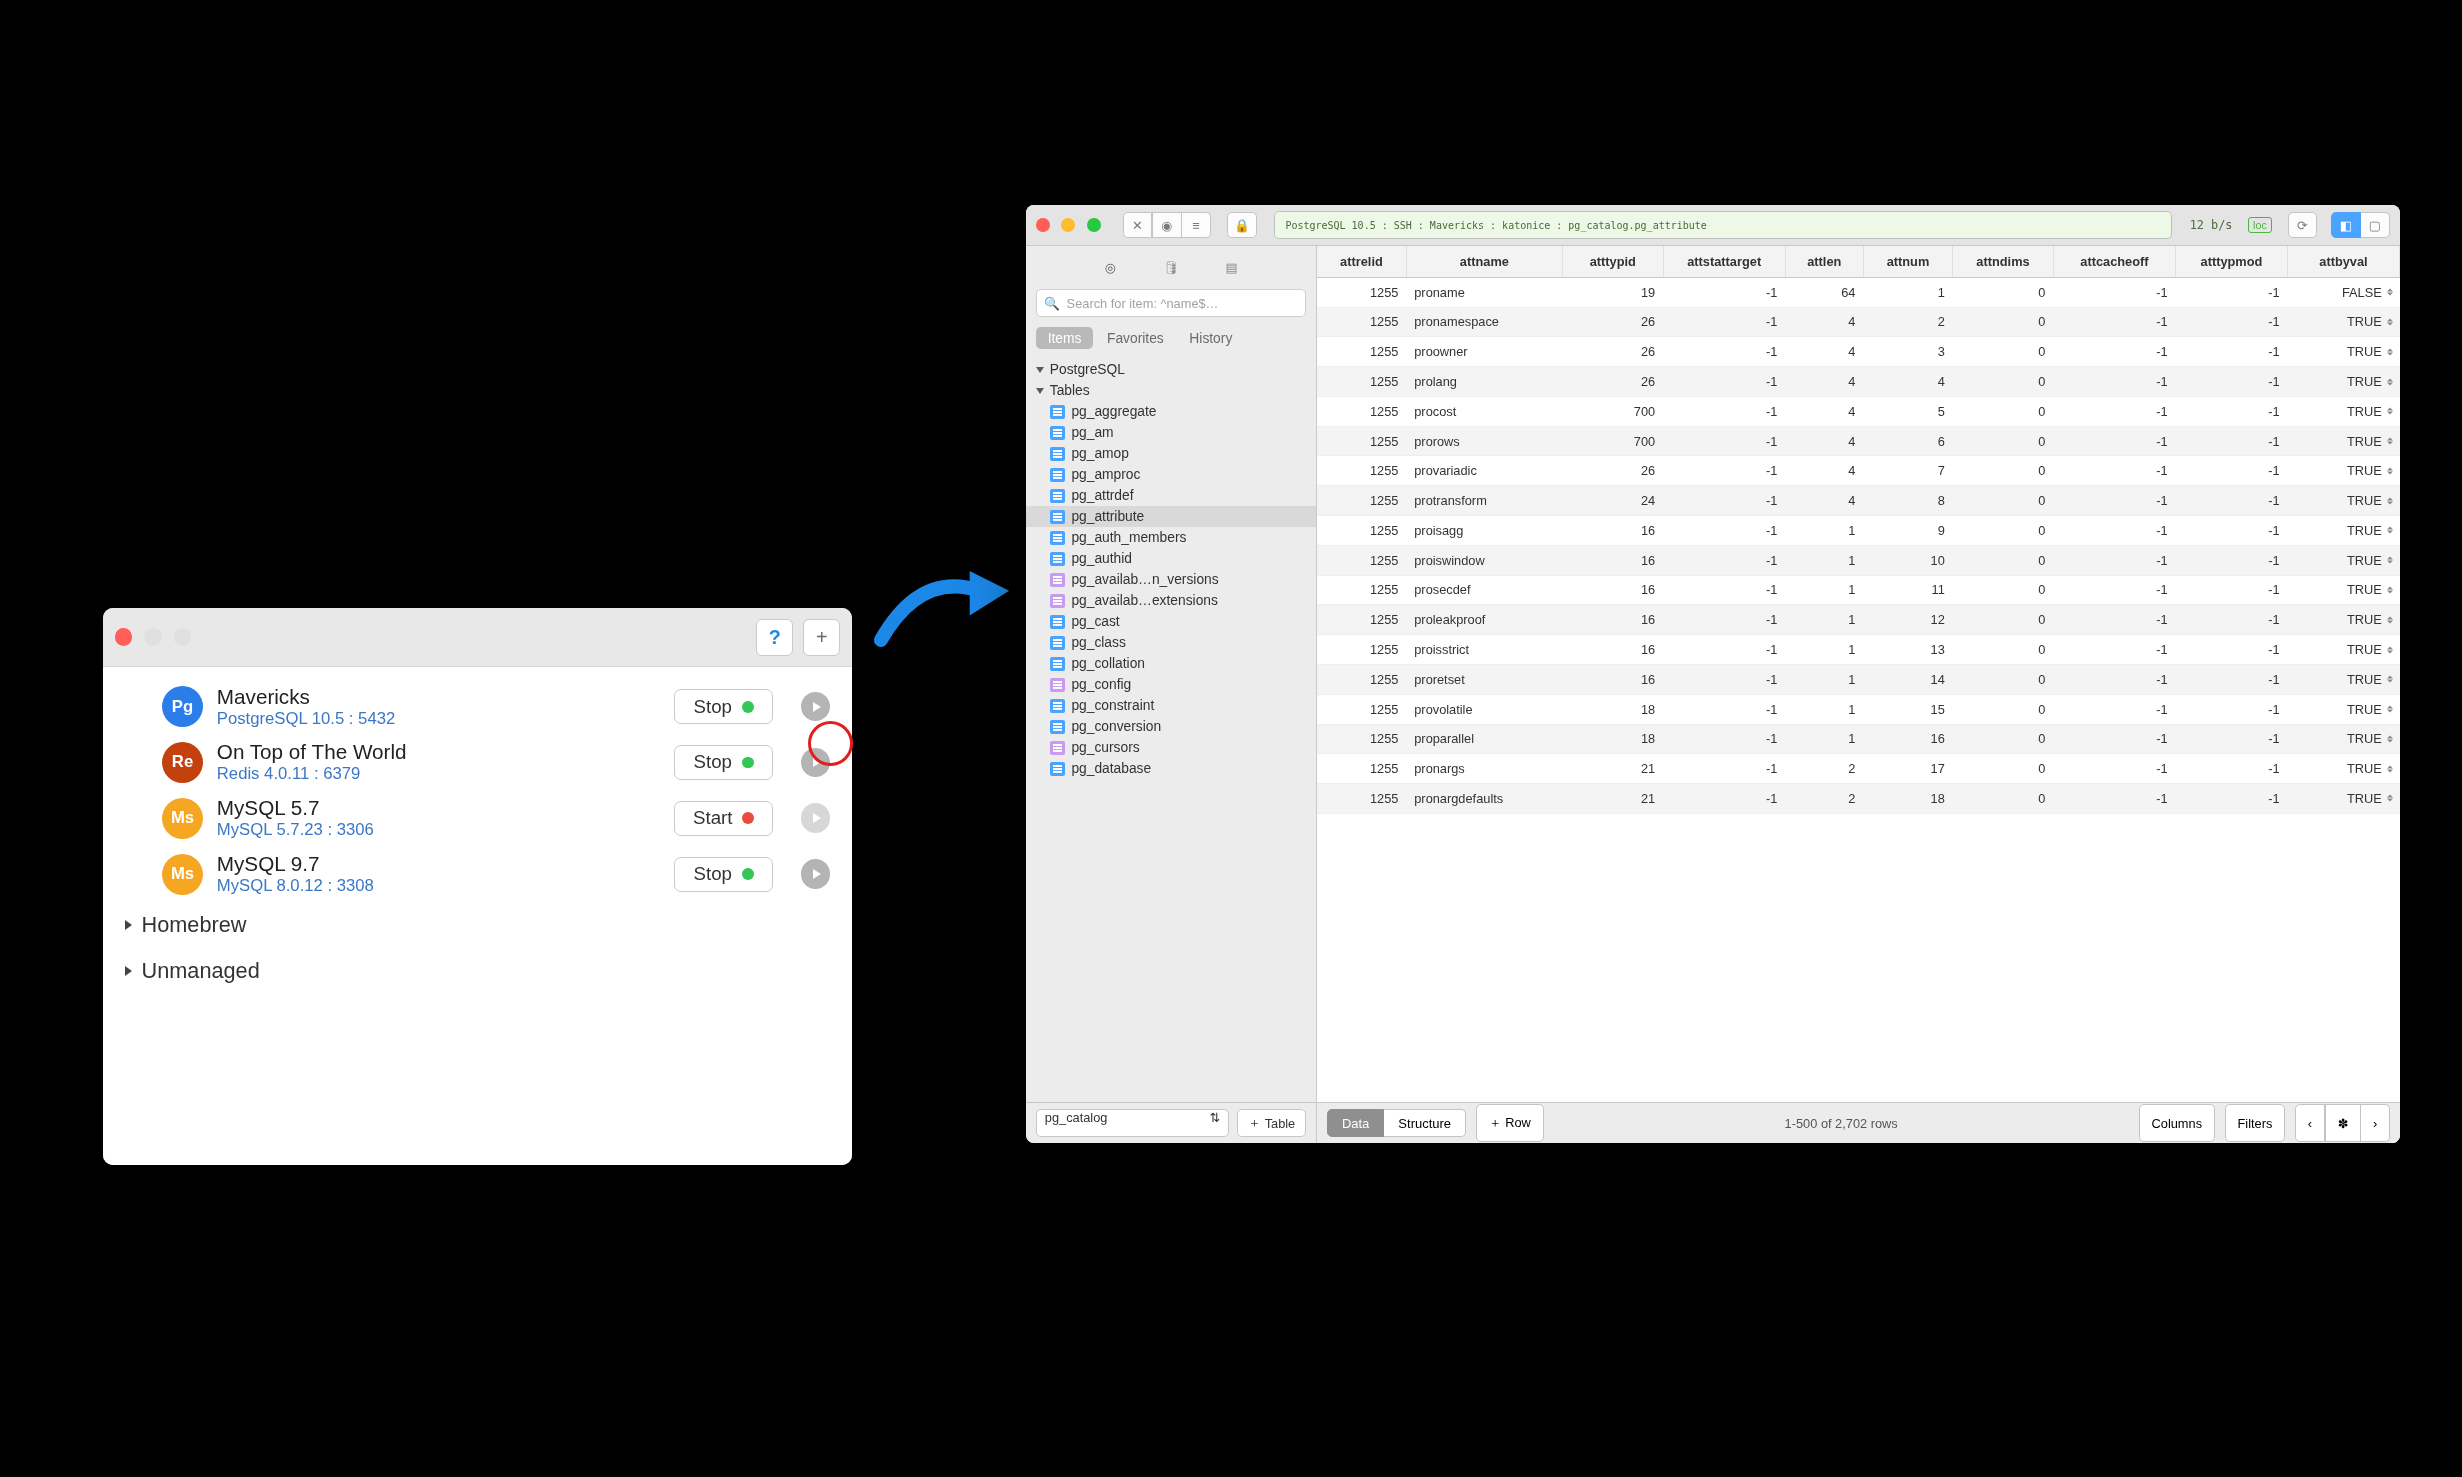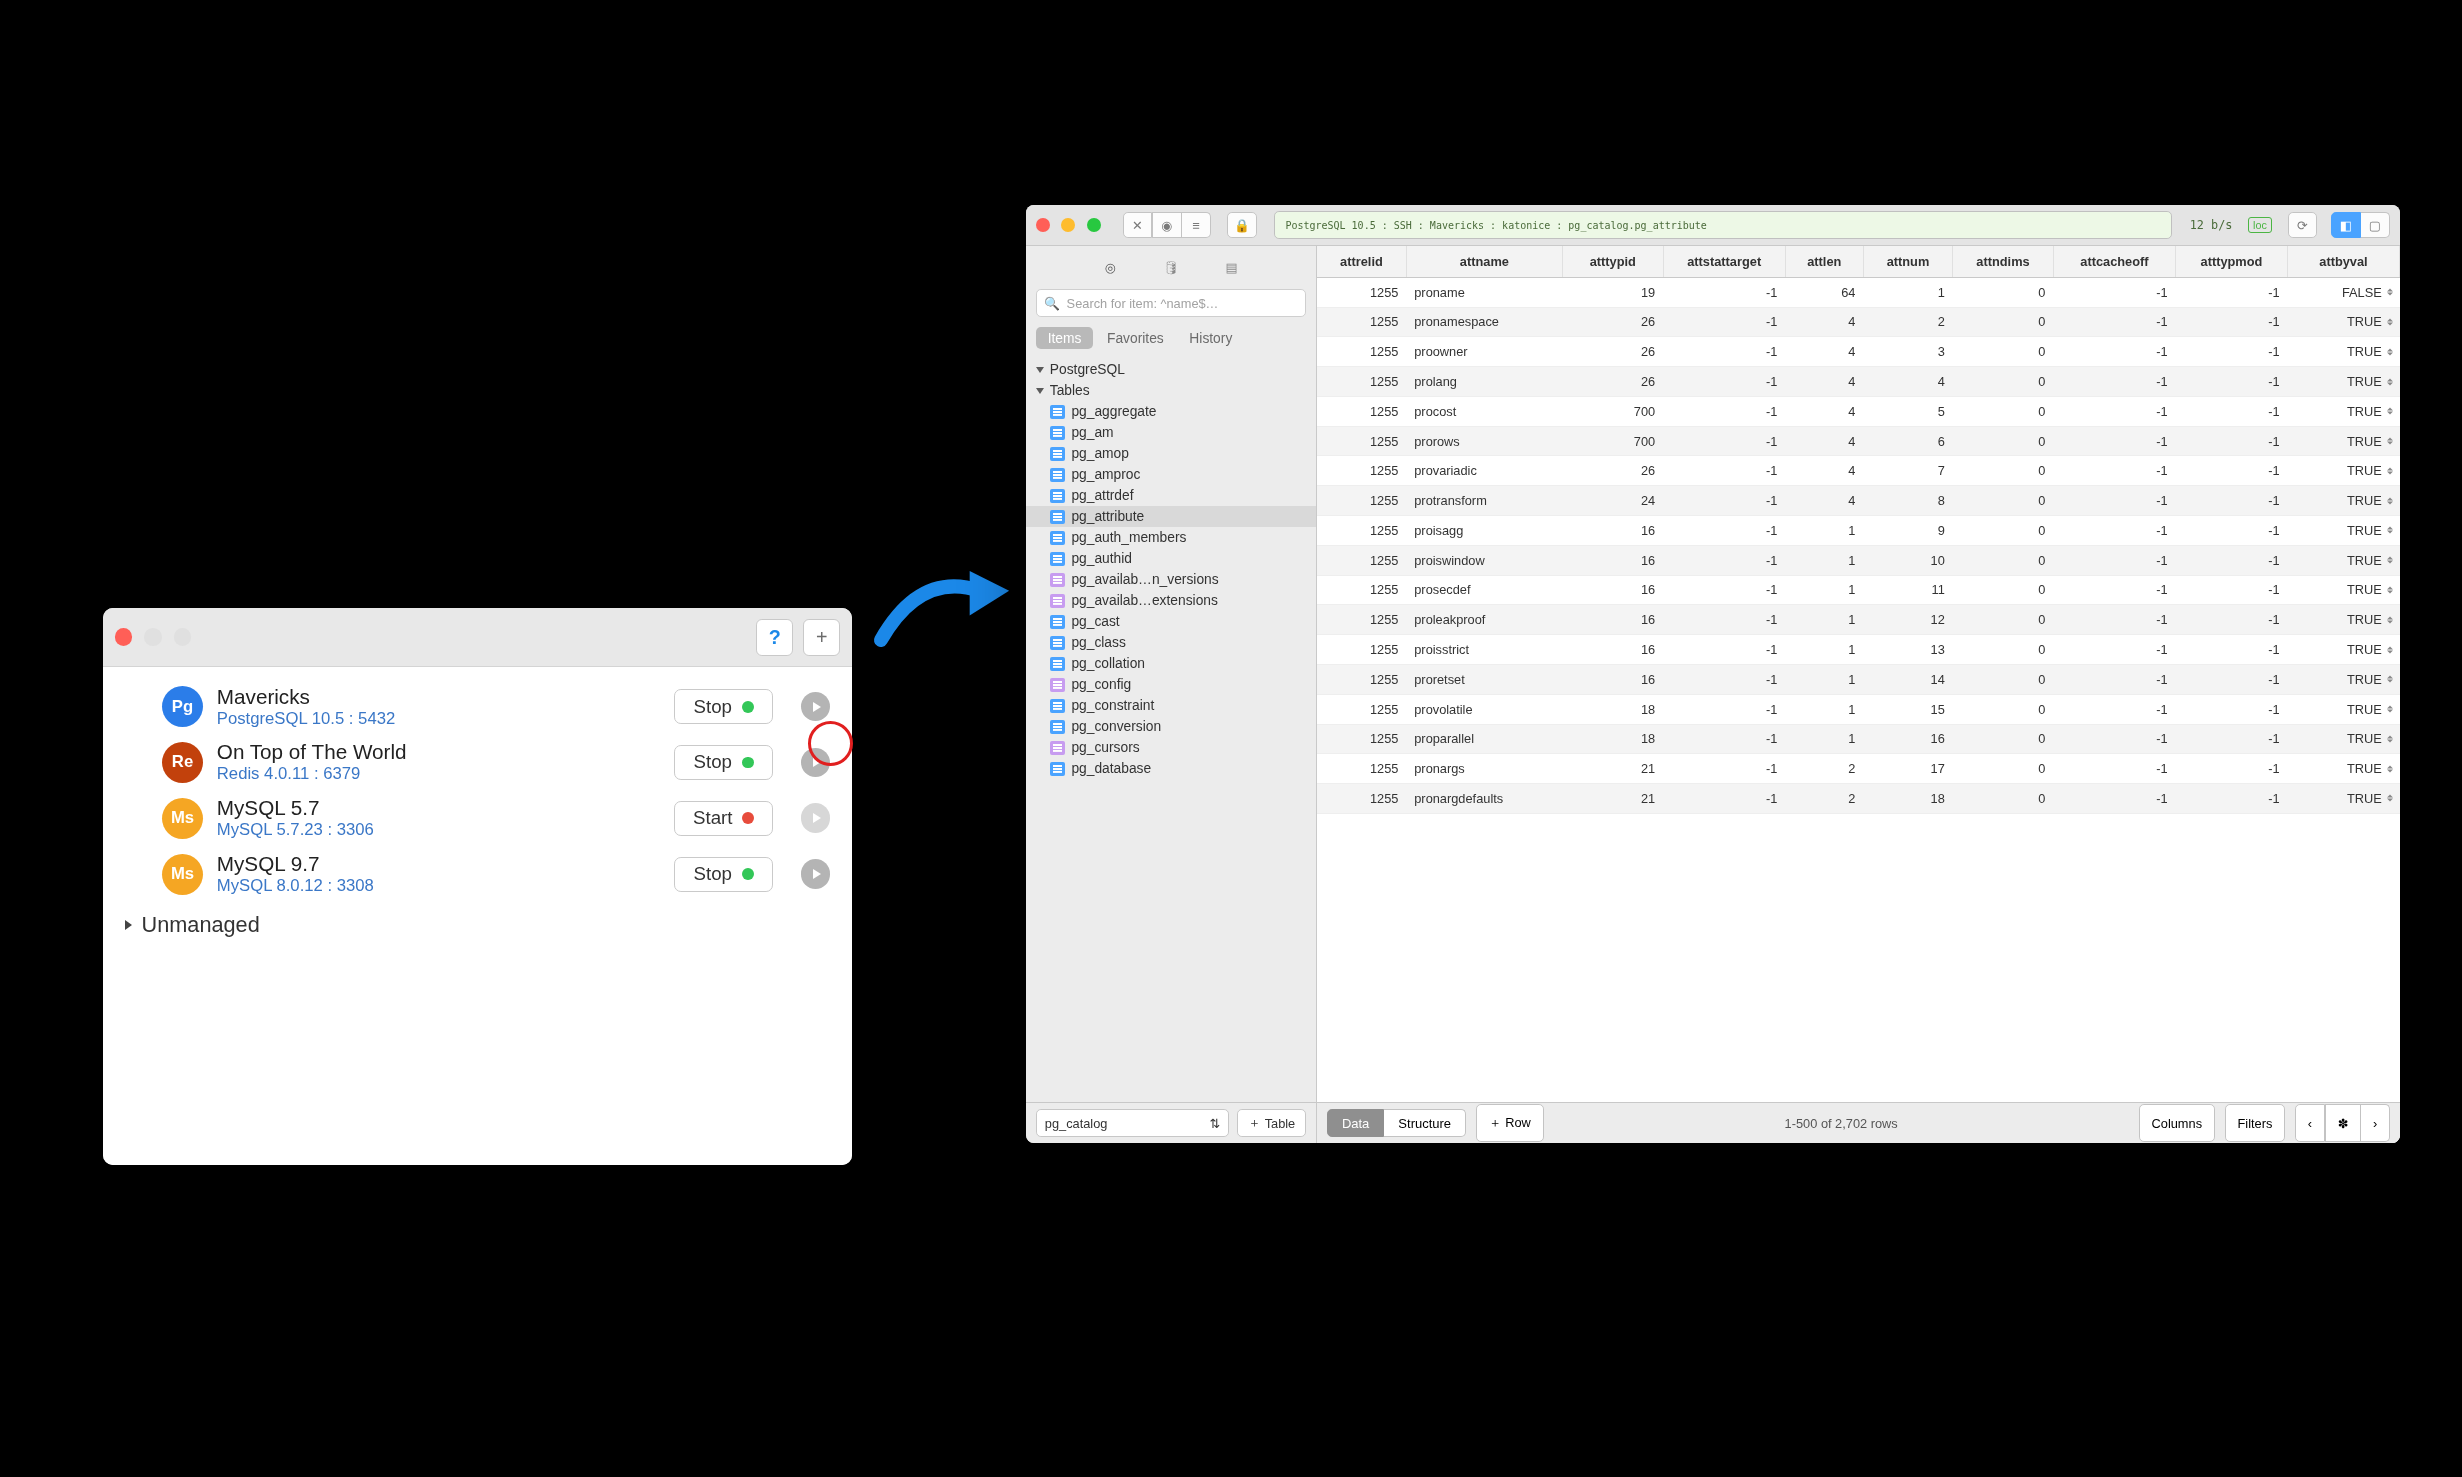--- a/index.html
+++ b/index.html
@@ -140,21 +140,21 @@
   .sb-subtab{ padding:3.9px 11.8px; border-radius:4.9px; color:#6b6b6b; cursor:pointer;}
   .sb-subtab.active{ background:#b9b9b9; color:#fff;}
   .sb-tree{ flex:1; overflow:auto; padding:3.9px 0;}
   .tree-row{ display:flex; align-items:center; gap:5.9px; padding:3px 9.9px; font-size:13.8px; color:#333; cursor:pointer;}
   .tree-row.sel{ background:#d9d9d9;}
   .tree-disc{ width:0;height:0; border-left:4.9px solid transparent;border-right:4.9px solid transparent;border-top:6.9px solid #5a5a5a;}
   .tree-icon{ width:15.8px;height:13.8px; background:#4aa3ff; border-radius:2px; margin-left:13.8px; position:relative;}
   .tree-icon::after{content:"";position:absolute;left:3px;right:3px;top:3px;height:2px;background:#fff;box-shadow:0 3px 0 #fff,0 5.9px 0 #fff;}
   .tree-icon.view{ background:#c79cf0;}
   .sb-footer{ height:41px; border-top:1px solid #c8c8c8; display:flex;align-items:center;gap:7.9px;padding:0 9.9px;}
-  .sb-combo{ flex:1; height:27.6px; background:#fff;border:1px solid #c7c7c7;border-radius:4.9px; display:flex;align-items:center;justify-content:space-between;padding:0 7.9px;font-size:12.8px;cursor:pointer;}
+  .sb-combo{ flex:1; height:27.6px; background:#fff;border:1px solid #c7c7c7;border-radius:4.9px; display:flex;align-items:flex-start;justify-content:space-between;padding:0 7.9px;font-size:12.8px;cursor:pointer;}
   .sb-addtable{height:27.6px;padding:0 9.9px;background:#fff;border:1px solid #c7c7c7;border-radius:4.9px;font-size:12.8px;display:flex;align-items:center;gap:3.9px;cursor:pointer;}
   
   .db-content{ flex:1; display:flex; flex-direction:column; background:#fff;}
   table{ border-collapse:collapse; width:100%; table-layout:fixed;}
   th{
     background:#f3f3f3; border-bottom:1px solid #c9c9c9; border-right:1px solid #e0e0e0;
     font-weight:600; font-size:12.8px; padding:7.9px 5.9px; text-align:center; color:#333;
     position:sticky; top:0;
   }
   td{
@@ -237,20 +237,24 @@
           <div class="service-row">
             <div class="sv-icon ms">Ms</div>
             <div class="sv-text">
               <div class="sv-name">MySQL 9.7</div>
               <div class="sv-sub">MySQL 8.0.12 : 3308</div>
             </div>
             <div class="sv-btn">Stop <span class="dot green"></span></div>
             <div class="go-btn"></div>
           </div>
         </div>
+    <div class="group-header">
+      <span class="disclosure"></span>
+      <span>Homebrew</span>
+    </div>
     <div class="group-header">
       <span class="disclosure"></span>
       <span>Unmanaged</span>
     </div>
   </div>
 </div>
 <div class="go-highlight"></div>
 
 <svg class="arrow" viewBox="0 0 150 100">
   <path d="M10 80 Q 50 10 110 30" stroke="#1b88e8" stroke-width="14" fill="none" stroke-linecap="round"></path>

